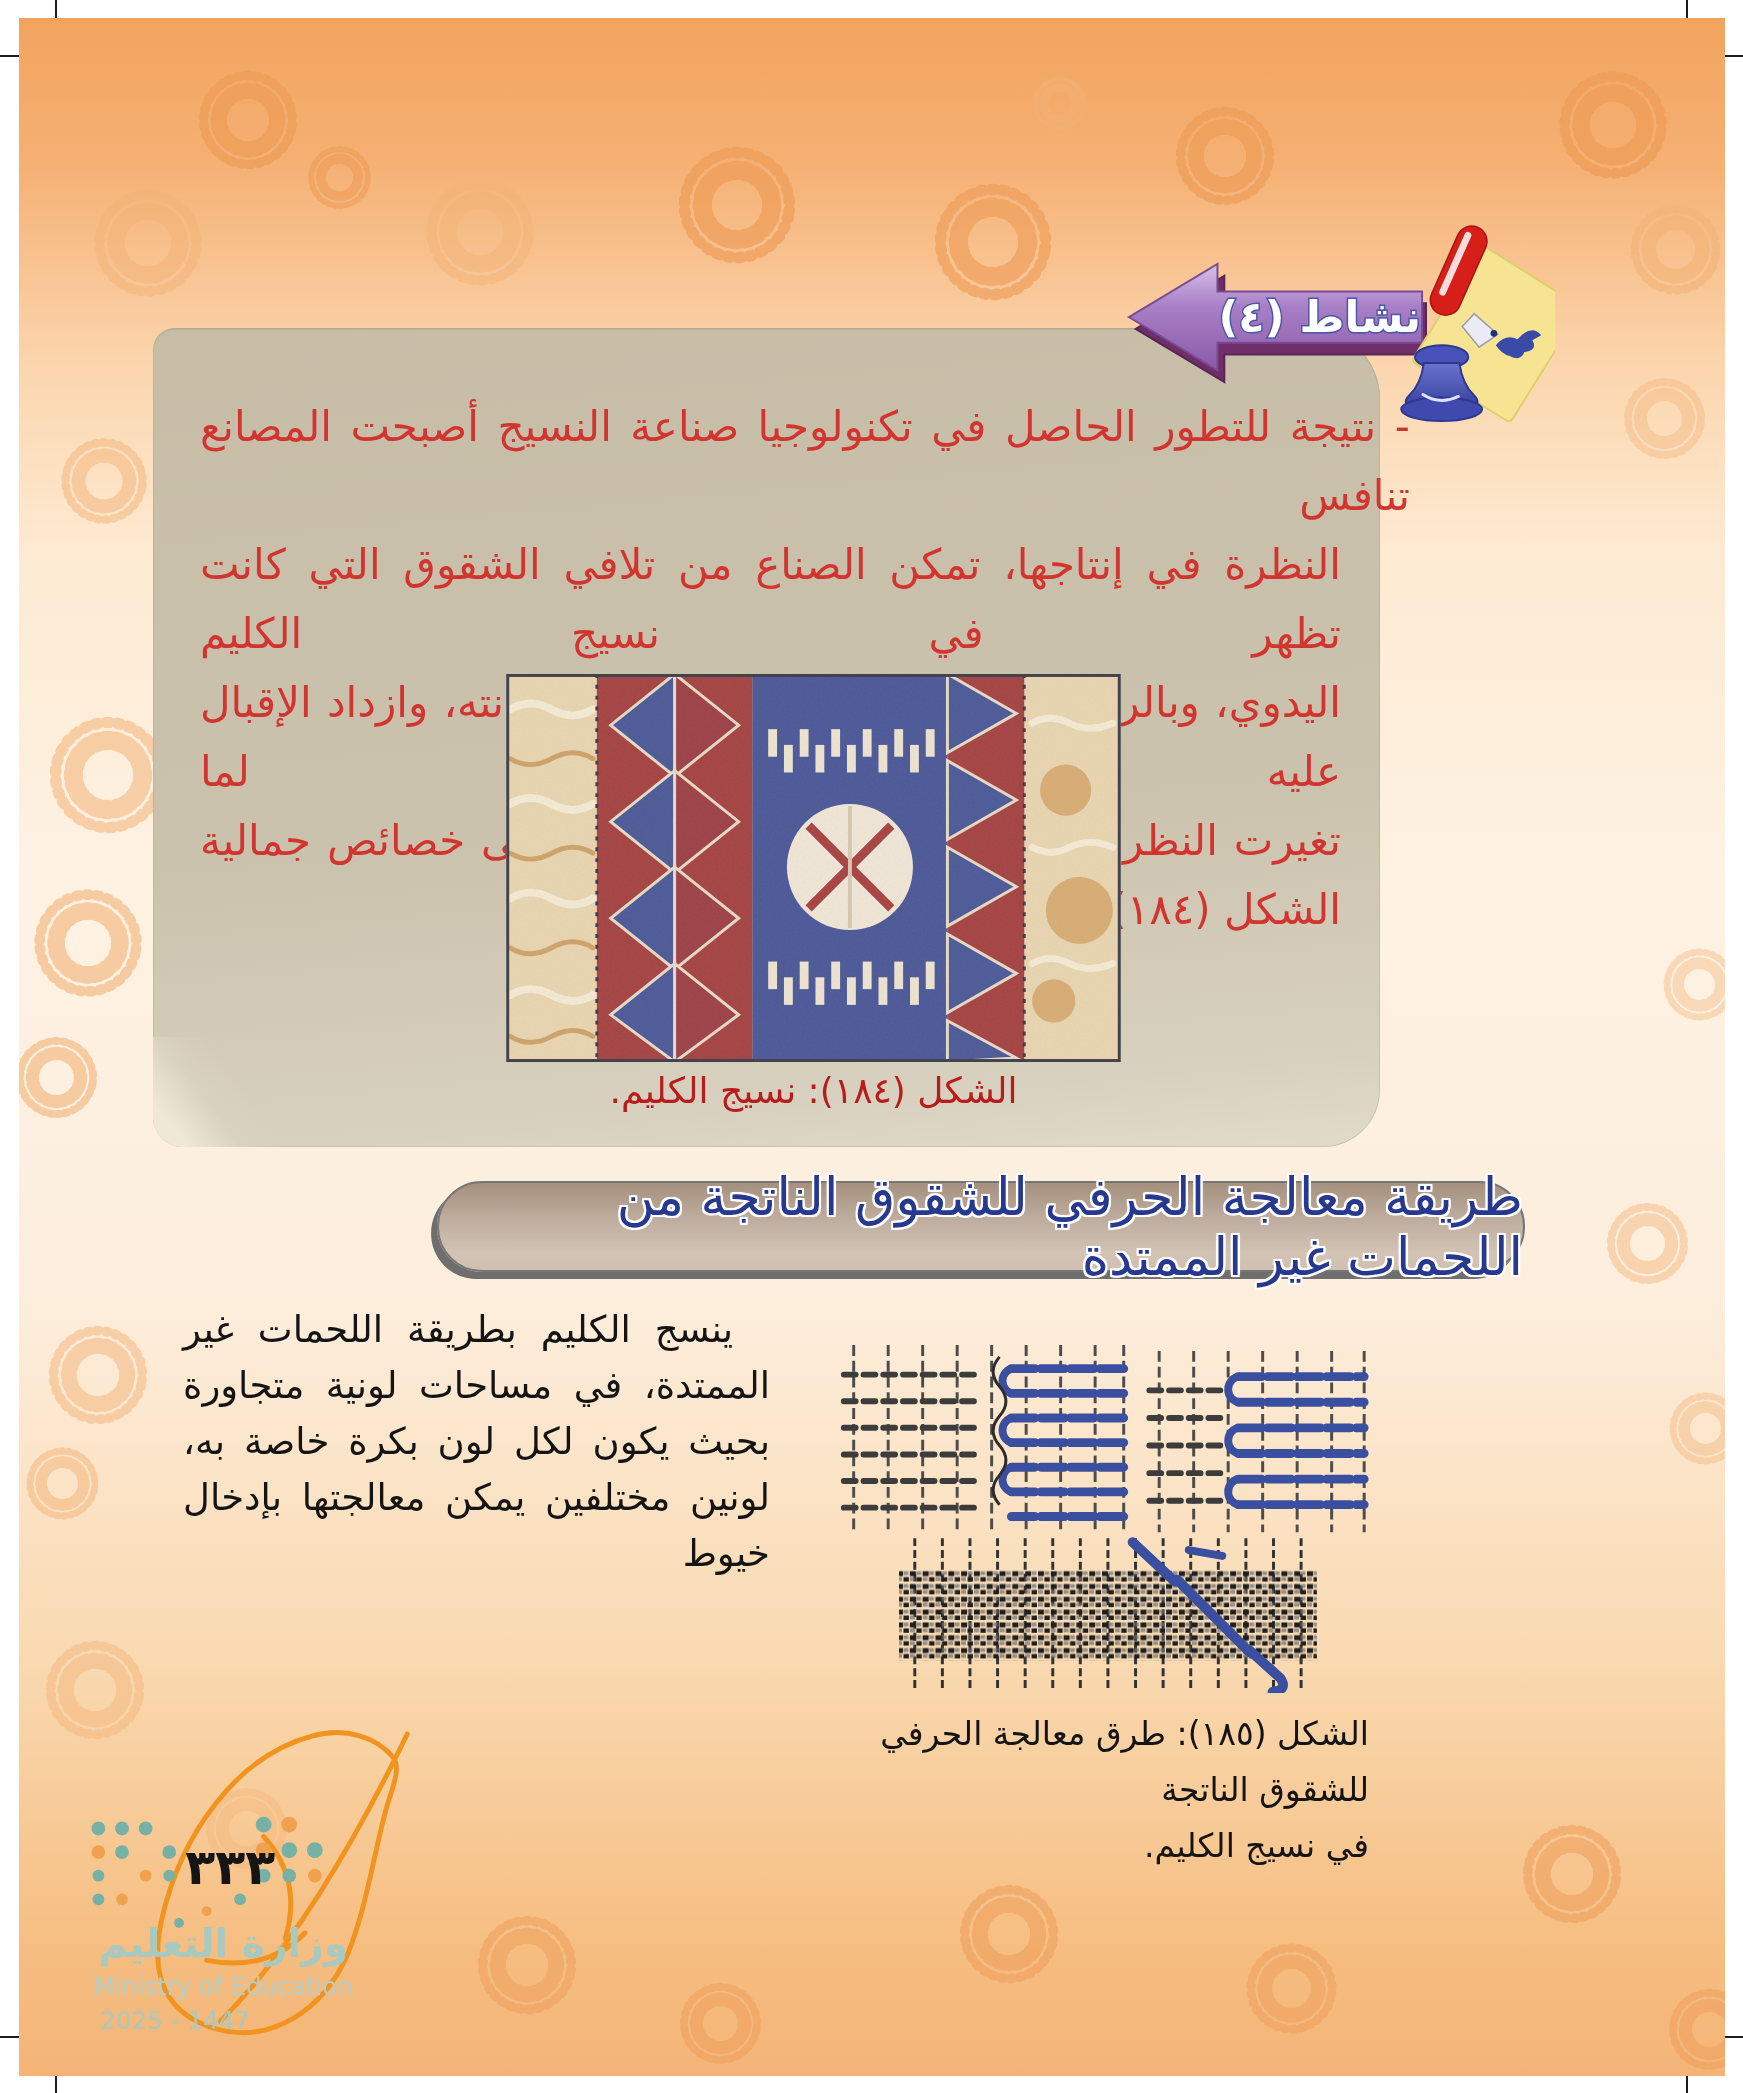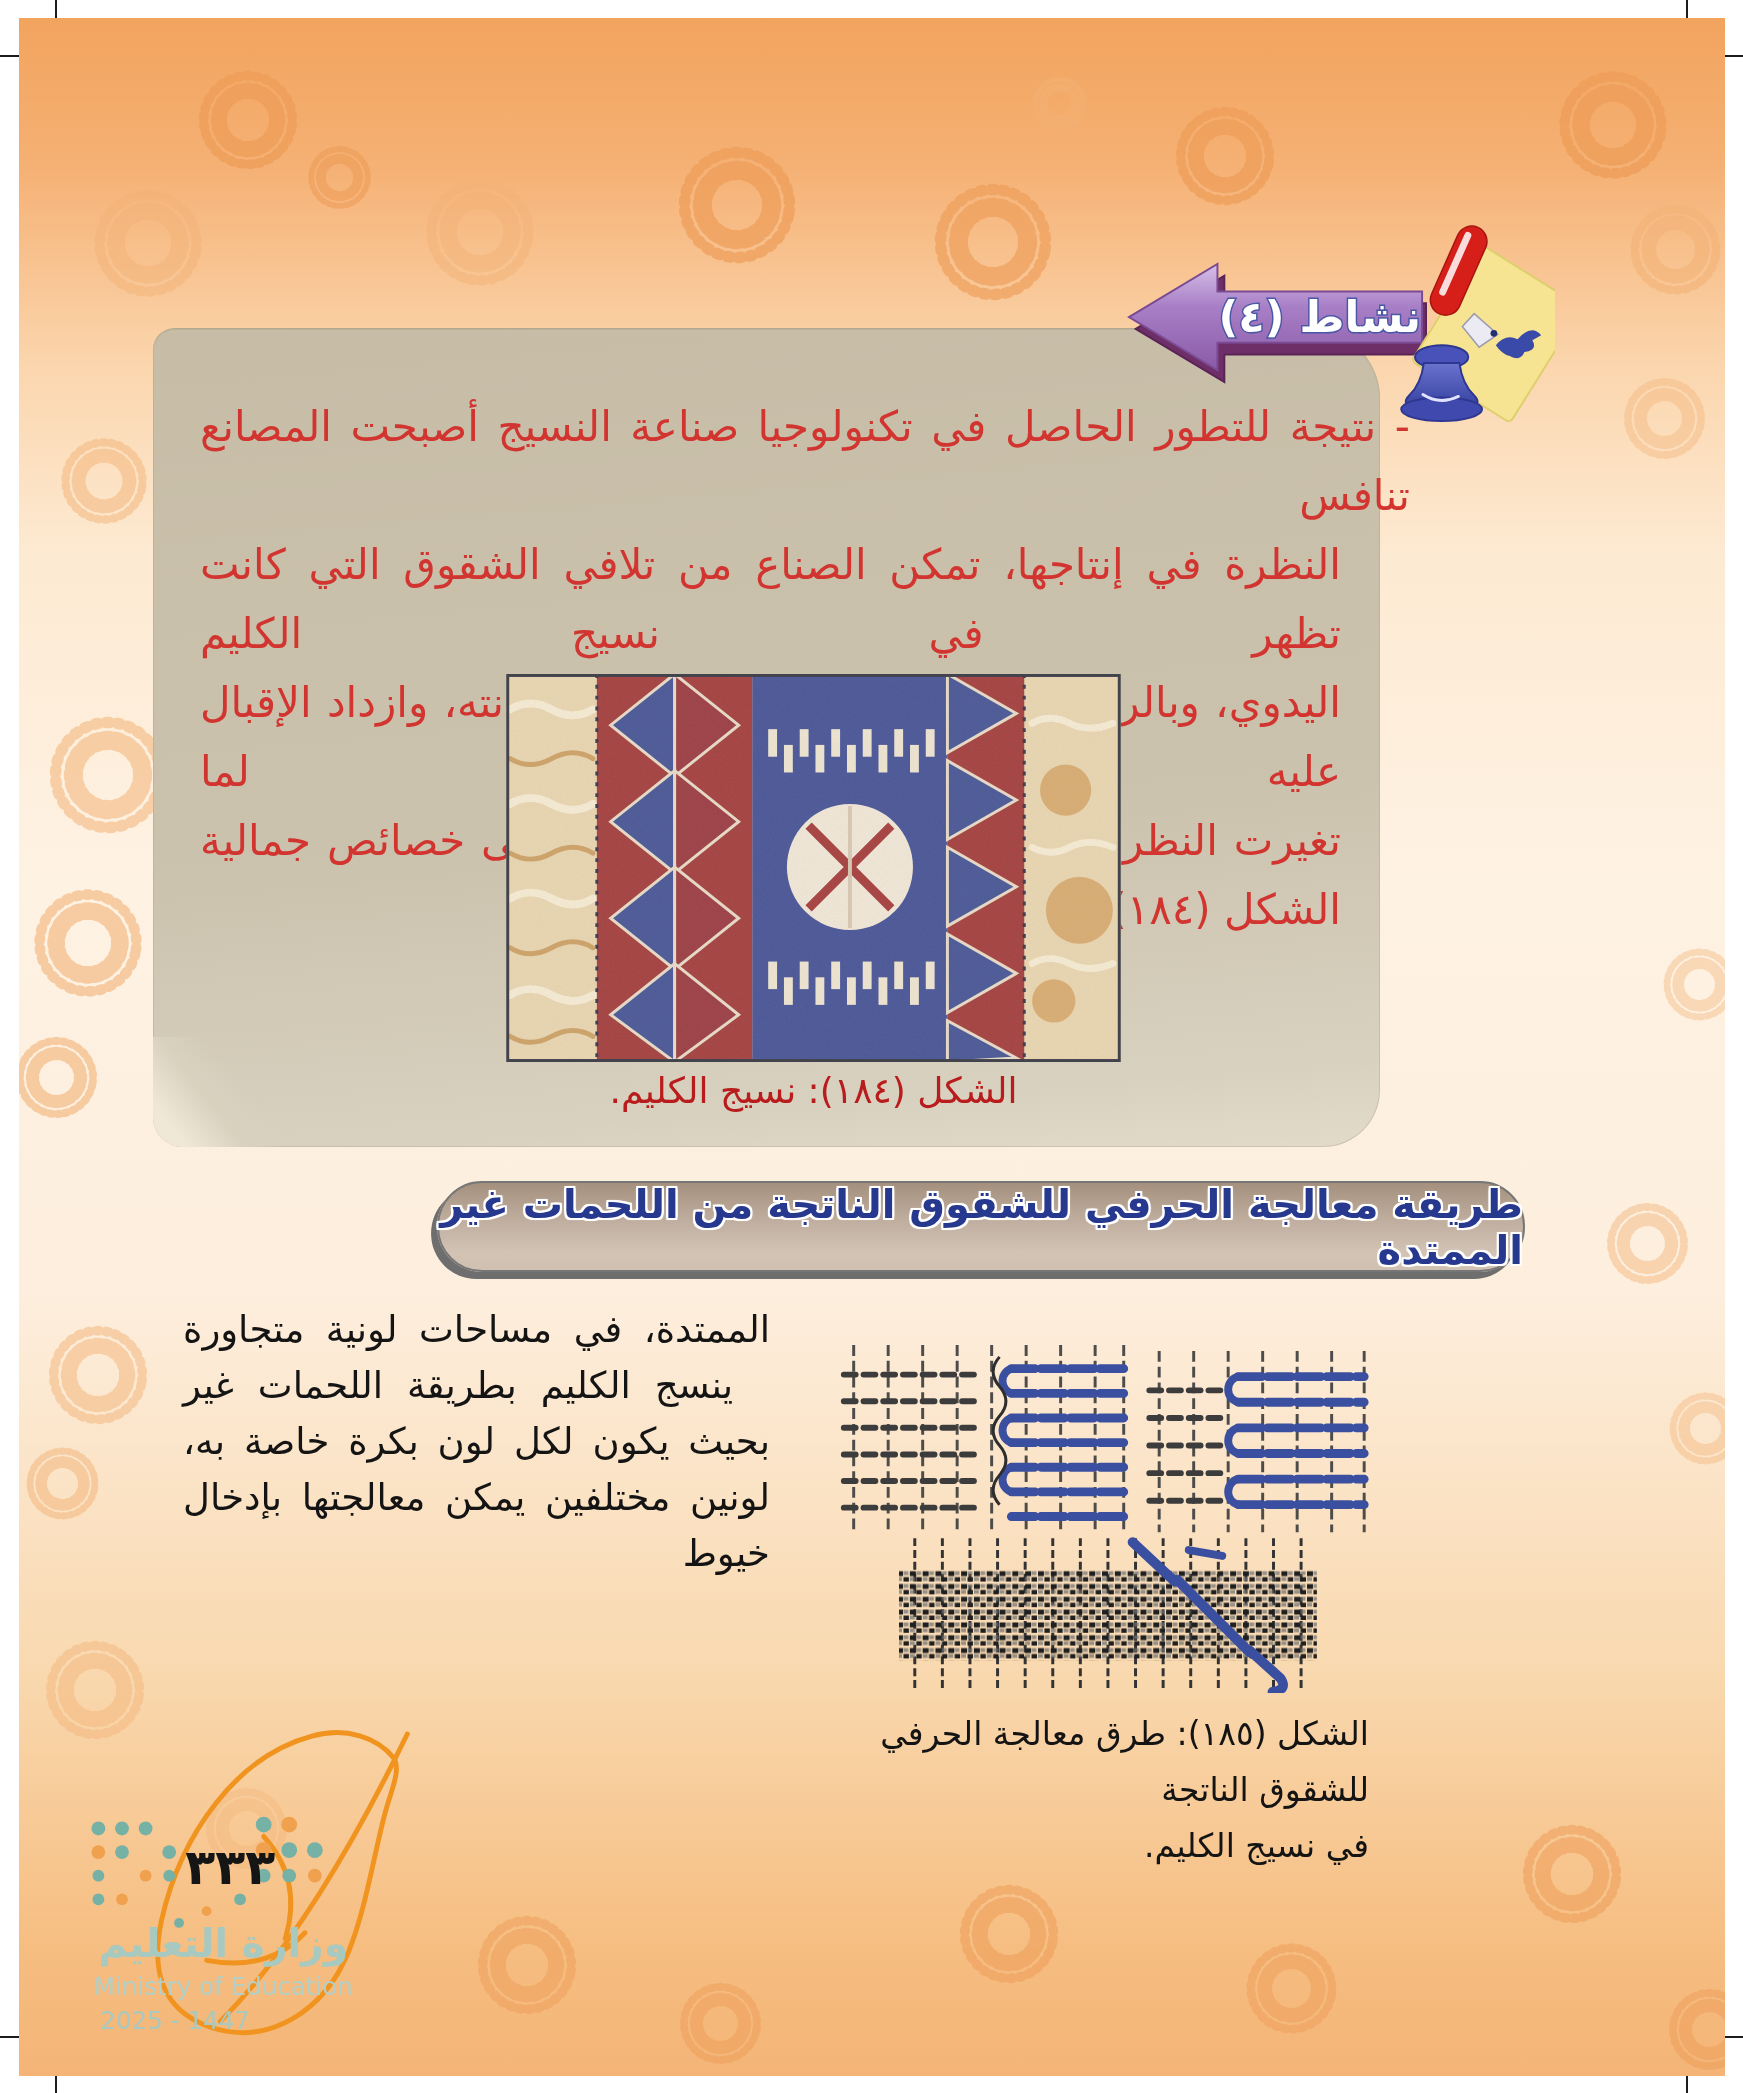--- a/index.html
+++ b/index.html
@@ -28,21 +28,21 @@
 
   .kilim{position:absolute;left:506px;top:674px;width:615px;height:388px;z-index:2;}
   .cap184{position:absolute;left:457px;top:1070px;width:713px;z-index:2;direction:rtl;
     text-align:center;font-size:36px;color:#b91c1c;}
 
   .pill{position:absolute;left:437px;top:1181px;width:1084px;height:87px;z-index:2;
     border-radius:45px;border:2px solid #767676;
     background:linear-gradient(180deg,#a18b79 0%,#bba success%);
     background:linear-gradient(180deg,#a5907e 0%,#c2b1a2 48%,#d2c3b5 80%,#cfc0b1 100%);
     box-shadow:-5.9px 6.9px 0 #6e6e6e;display:flex;align-items:center;justify-content:center;}
-  .pill .title{direction:rtl;font-size:40px;font-weight:bold;color:#27388f;letter-spacing:0;
+  .pill .title{direction:rtl;font-size:52px;font-weight:normal;color:#27388f;letter-spacing:0;
     text-shadow:2px 0 0 #fff,-2px 0 0 #fff,0 2px 0 #fff,0 -2px 0 #fff,
       2px 2px 0 #fff,-2px -2px 0 #fff,2px -2px 0 #fff,-2px 2px 0 #fff,0 0 3.9px #fff;}
 
   .body-par{position:absolute;left:183px;top:1302px;width:587px;direction:rtl;z-index:2;
     color:#141414;font-size:37px;line-height:56px;}
   .body-par .bline{text-align:justify;text-align-last:justify;}
   .body-par .bline.first{padding-right:37px;}
 
   .diagram{position:absolute;left:832px;top:1274px;width:544px;height:419px;z-index:2;}
   .cap185{position:absolute;left:798px;top:1706px;width:571px;z-index:2;direction:rtl;
@@ -305,22 +305,22 @@
     <path d="M77,146 q-3,22 -15,33 q-9,9 5,13 h56 q14,-4 5,-13 q-12,-11 -15,-33 z" fill="url(#inkg)" stroke="#2e3790" stroke-width="2"></path>
     <ellipse cx="95" cy="193" rx="41" ry="12" fill="#3f49ae" stroke="#2e3790" stroke-width="2"></ellipse>
     <path d="M76,178 q17,11 36,2" fill="none" stroke="#dfe3ff" stroke-width="3" stroke-linecap="round"></path>
   </svg>
 
   <div class="pill">
     <span class="title">طريقة معالجة الحرفي للشقوق الناتجة من اللحمات غير الممتدة</span>
   </div>
 
   <div class="body-par">
+    <div class="bline first">ينسج الكليم بطريقة اللحمات غير</div>
     <div class="bline">الممتدة، في مساحات لونية متجاورة</div>
-    <div class="bline first">ينسج الكليم بطريقة اللحمات غير</div>
     <div class="bline">بحيث يكون لكل لون بكرة خاصة به،</div>
     <div class="bline">لونين مختلفين يمكن معالجتها بإدخال خيوط</div>
   </div>
 
   <svg class="diagram" viewBox="0 0 552 425">
     <defs>
       <pattern id="wvp" width="13" height="13" patternUnits="userSpaceOnUse">
         <rect x="1" y="2.5" width="6" height="5" fill="#1f1f1f"></rect>
         <rect x="7.5" y="8.5" width="6" height="5" fill="#1f1f1f"></rect>
         <rect x="7.5" y="2.5" width="5" height="4" fill="#6f6f6f" opacity=".7"></rect>

